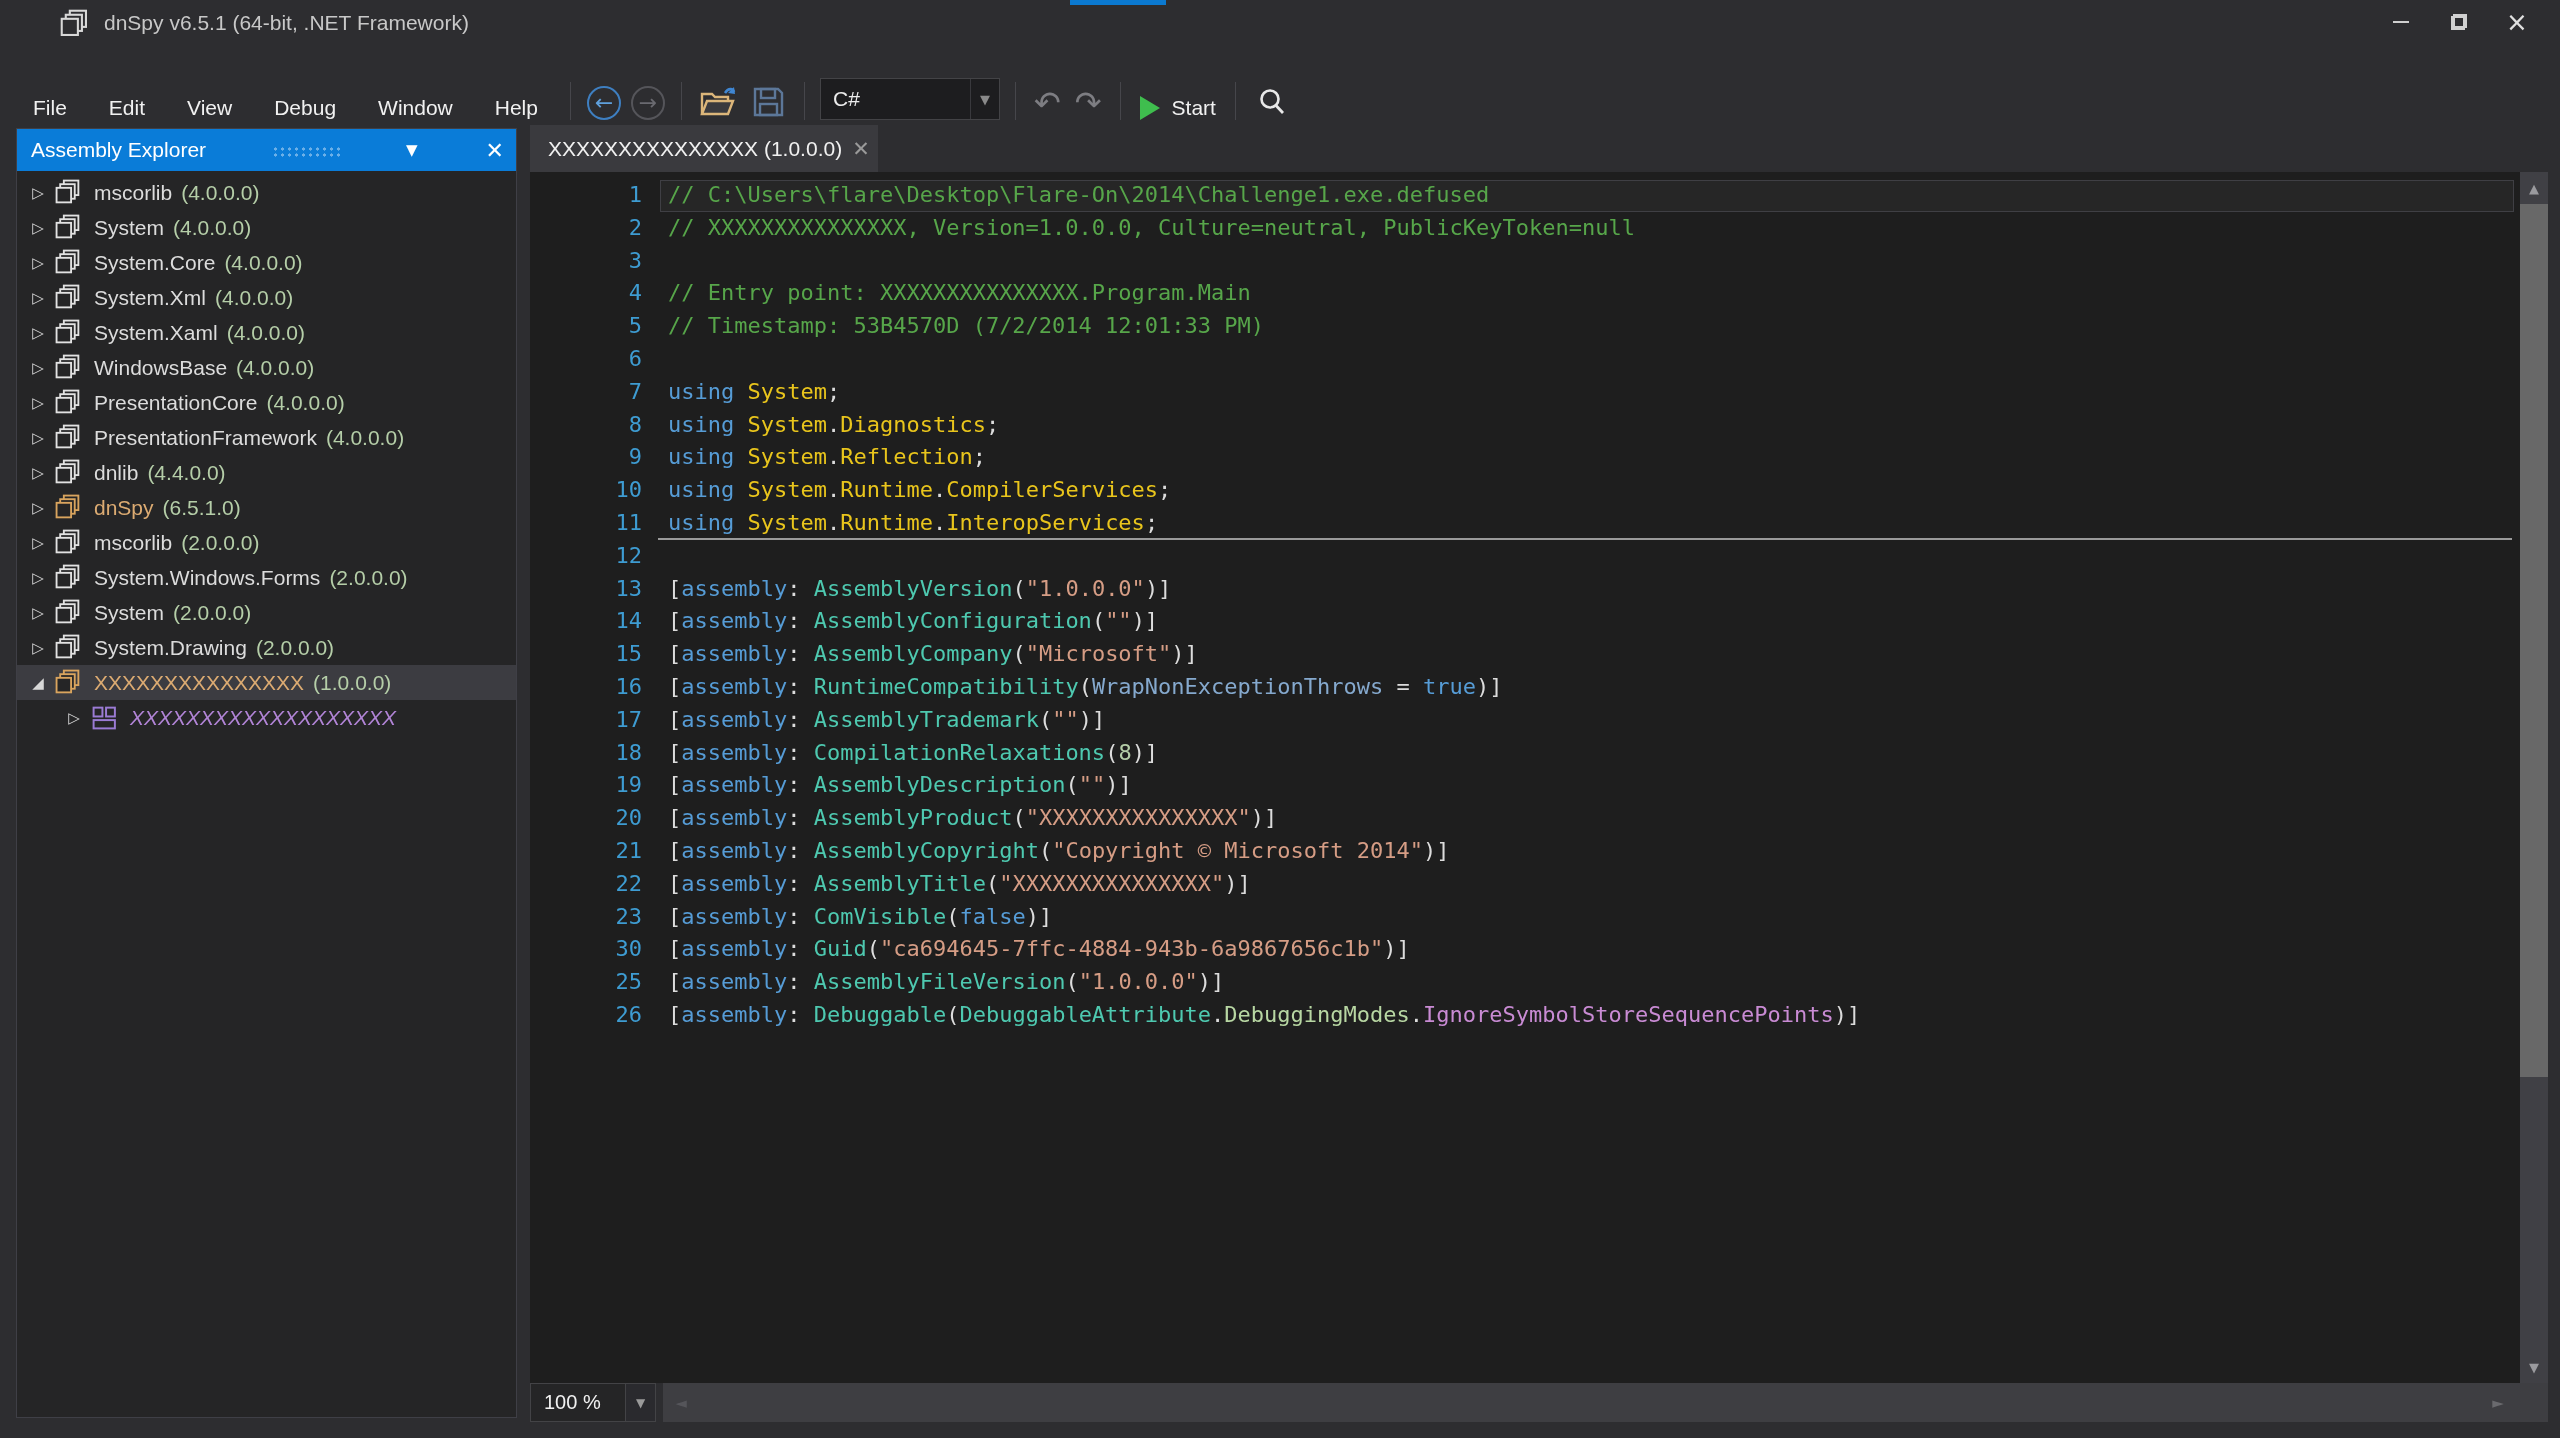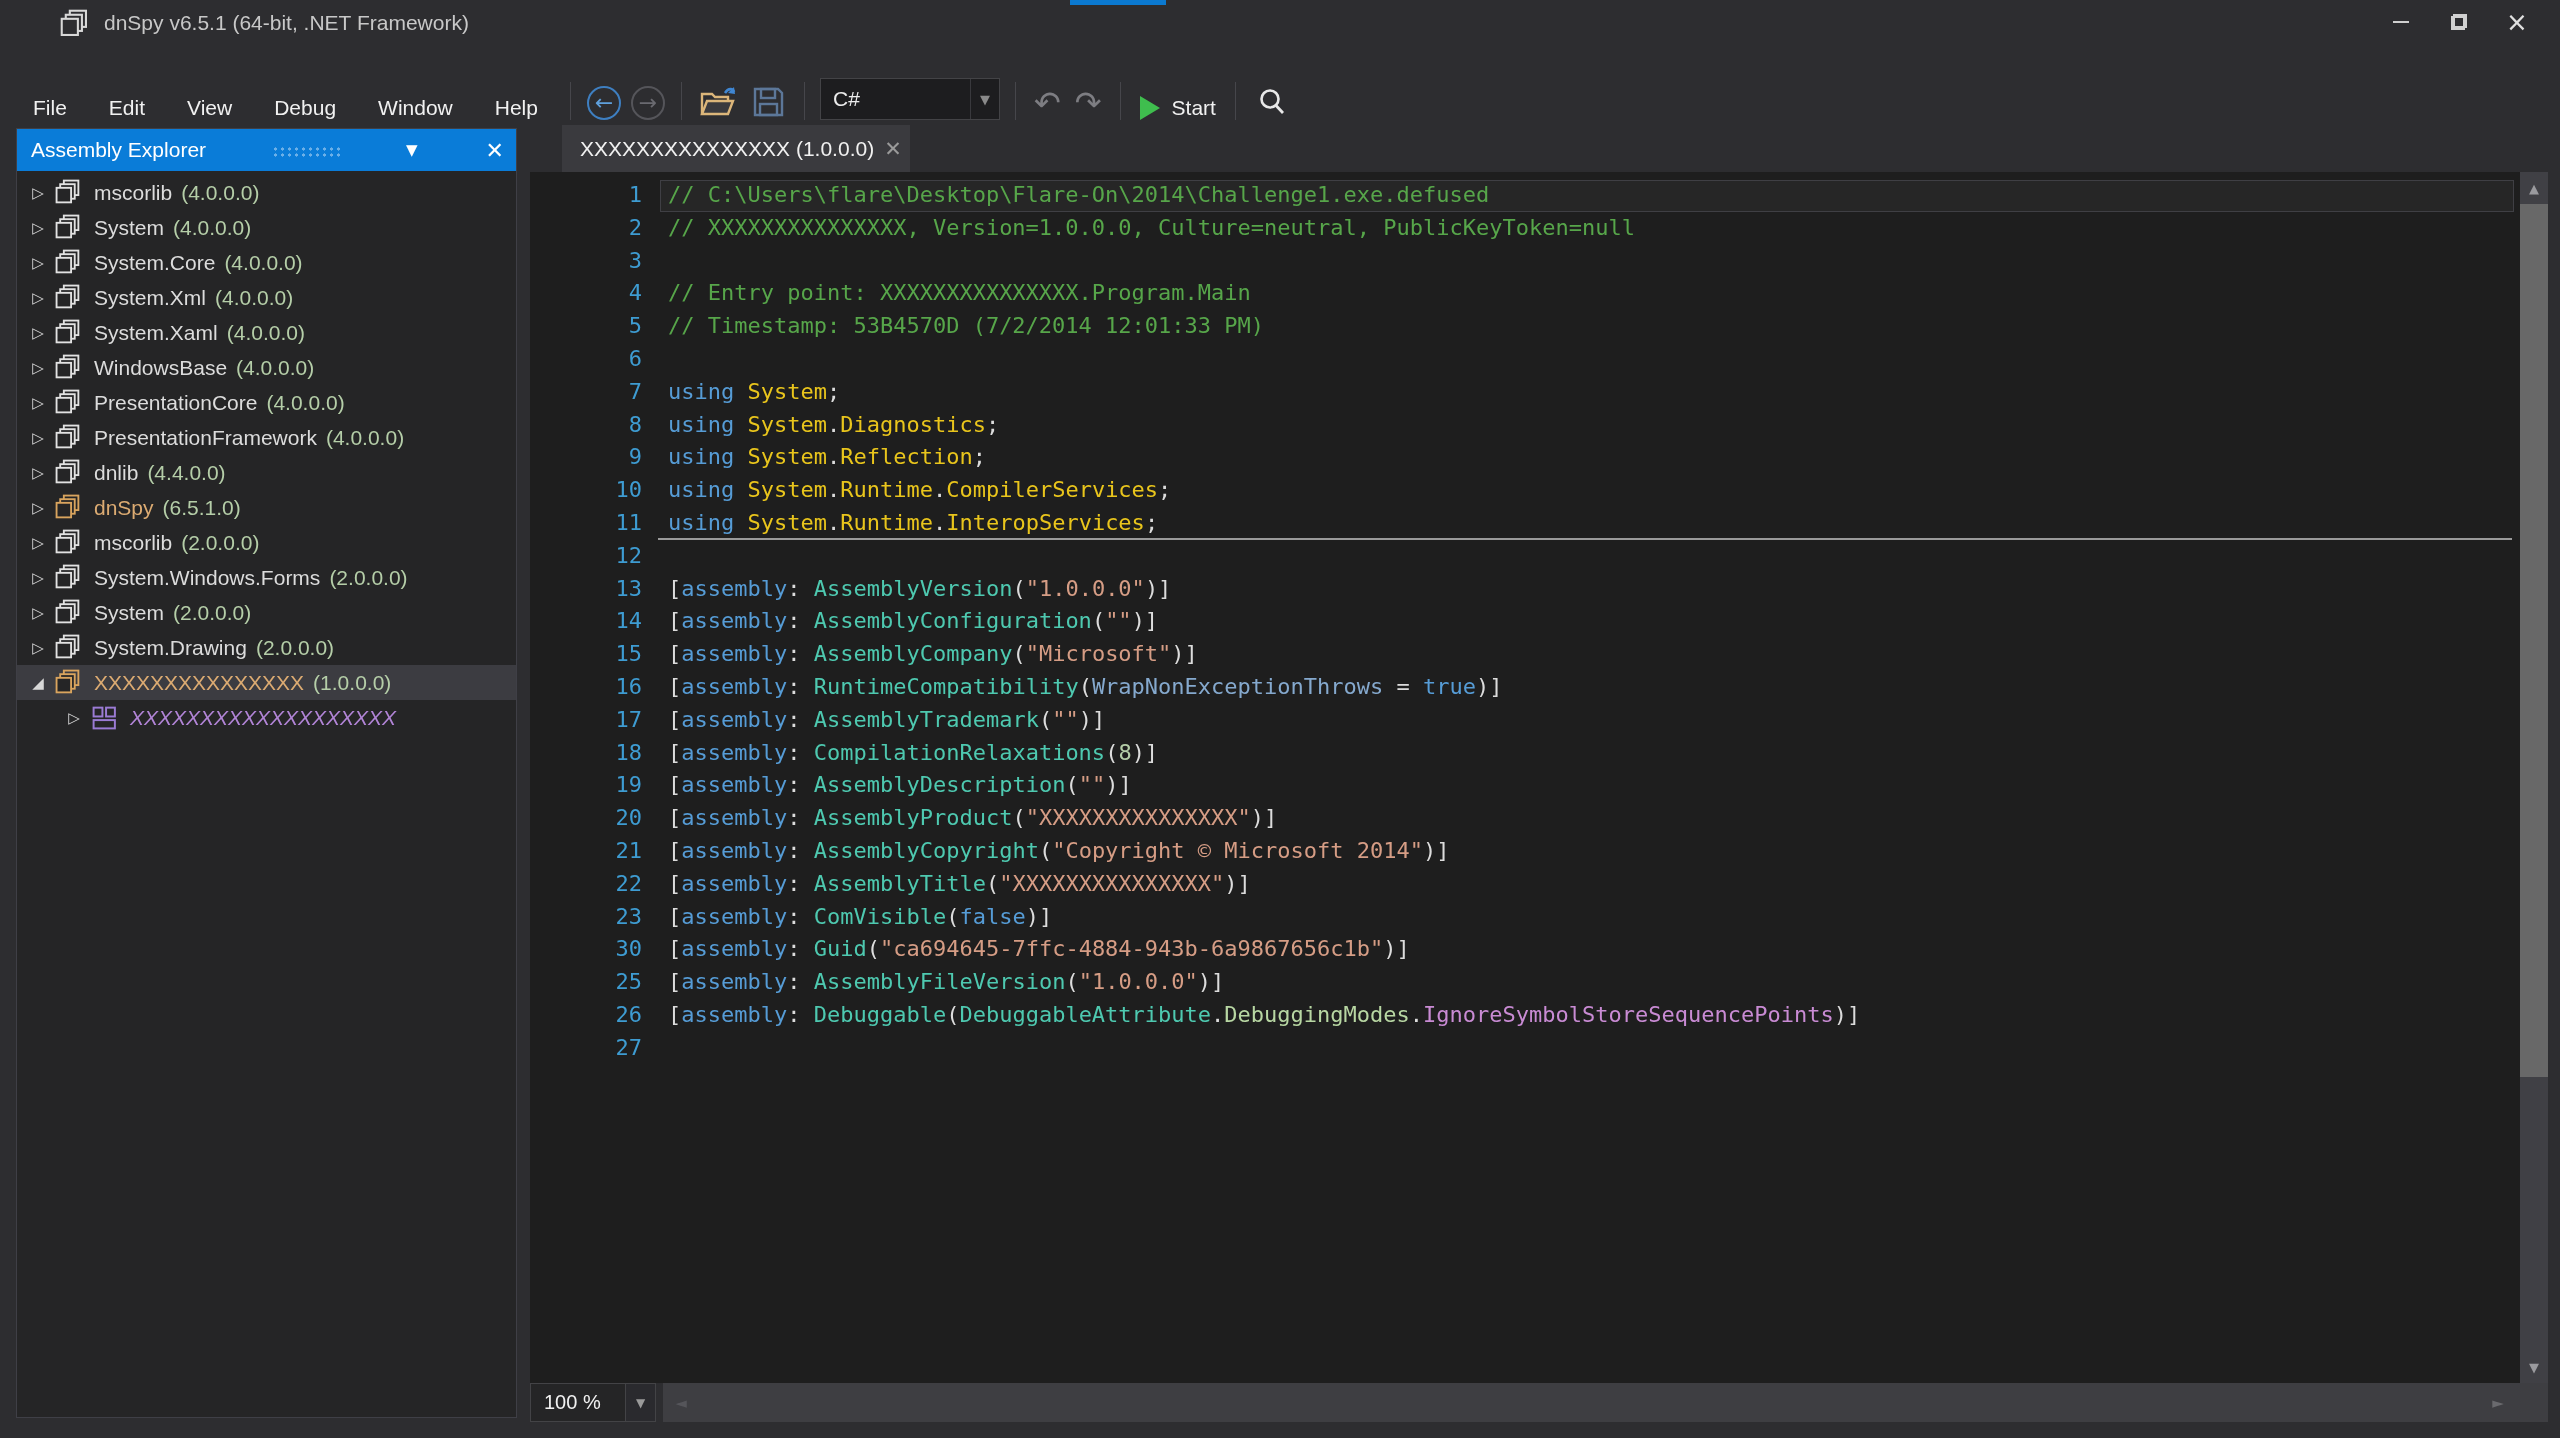--- a/index.html
+++ b/index.html
@@ -51,21 +51,21 @@
   .icn-normal{color:#e2e2e2;}
   .icn-gold{color:#d9a45e;}
   .icn-purple{color:#9b7bd4;}
   .tlabel-normal{color:#dcdcdc;text-align:center;}
   .tlabel-gold{color:#dcab72;}
   .tlabel-purple{color:#b184d6;font-style:italic;}
   .tver{color:#b5cea8;margin-left:9px;}
 
   
   .editor{position:absolute;left:530px;top:125px;width:2018px;height:1297px;}
-  .tabstrip{position:absolute;left:0;top:0;right:0;height:47px;margin-left:32px;}
+  .tabstrip{position:absolute;left:0;top:0;right:0;height:47px;}
   .tab{position:absolute;left:0;top:0;width:348px;height:47px;background:#3a3a3e;display:flex;align-items:center;padding:0 14px 0 18px;box-sizing:border-box;}
   .tab-title{flex:1;font-size:21px;color:#f1f1f1;white-space:nowrap;}
   .tab-close{color:#9a9a9a;font-size:21px;margin-left:10px;font-family:"DejaVu Sans",sans-serif;}
   .code{position:absolute;left:0;top:47px;right:28px;bottom:39px;background:#1e1e1e;overflow:hidden;padding-top:7px;}
   .cl{position:relative;height:32.8px;white-space:pre;font-family:"DejaVu Sans Mono",monospace;font-size:22px;line-height:32.8px;}
   .ln{position:absolute;left:0;top:0;width:112px;text-align:right;color:#3e9cd2;z-index:1;}
   .ct{position:absolute;left:138px;top:0;z-index:1;}
   .cl.cur::before{content:"";position:absolute;left:130px;right:6px;top:1px;bottom:0;background:#262626;border:1px solid #3f3f44;box-sizing:border-box;}
   .cl.sep::after{content:"";position:absolute;left:128px;right:8px;top:-2px;border-top:2px solid #9a9a9a;}
   .tk-cm{color:#57a64a;}
@@ -368,21 +368,20 @@
         <div class="cl"><span class="ln">17</span><span class="ct"><span class="tk-pl">[</span><span class="tk-kw">assembly</span><span class="tk-pl">: </span><span class="tk-ty">AssemblyTrademark</span><span class="tk-pl">(</span><span class="tk-st">""</span><span class="tk-pl">)]</span></span></div>
         <div class="cl"><span class="ln">18</span><span class="ct"><span class="tk-pl">[</span><span class="tk-kw">assembly</span><span class="tk-pl">: </span><span class="tk-ty">CompilationRelaxations</span><span class="tk-pl">(</span><span class="tk-nu">8</span><span class="tk-pl">)]</span></span></div>
         <div class="cl"><span class="ln">19</span><span class="ct"><span class="tk-pl">[</span><span class="tk-kw">assembly</span><span class="tk-pl">: </span><span class="tk-ty">AssemblyDescription</span><span class="tk-pl">(</span><span class="tk-st">""</span><span class="tk-pl">)]</span></span></div>
         <div class="cl"><span class="ln">20</span><span class="ct"><span class="tk-pl">[</span><span class="tk-kw">assembly</span><span class="tk-pl">: </span><span class="tk-ty">AssemblyProduct</span><span class="tk-pl">(</span><span class="tk-st">"XXXXXXXXXXXXXXX"</span><span class="tk-pl">)]</span></span></div>
         <div class="cl"><span class="ln">21</span><span class="ct"><span class="tk-pl">[</span><span class="tk-kw">assembly</span><span class="tk-pl">: </span><span class="tk-ty">AssemblyCopyright</span><span class="tk-pl">(</span><span class="tk-st">"Copyright © Microsoft 2014"</span><span class="tk-pl">)]</span></span></div>
         <div class="cl"><span class="ln">22</span><span class="ct"><span class="tk-pl">[</span><span class="tk-kw">assembly</span><span class="tk-pl">: </span><span class="tk-ty">AssemblyTitle</span><span class="tk-pl">(</span><span class="tk-st">"XXXXXXXXXXXXXXX"</span><span class="tk-pl">)]</span></span></div>
         <div class="cl"><span class="ln">23</span><span class="ct"><span class="tk-pl">[</span><span class="tk-kw">assembly</span><span class="tk-pl">: </span><span class="tk-ty">ComVisible</span><span class="tk-pl">(</span><span class="tk-kw">false</span><span class="tk-pl">)]</span></span></div>
         <div class="cl"><span class="ln">30</span><span class="ct"><span class="tk-pl">[</span><span class="tk-kw">assembly</span><span class="tk-pl">: </span><span class="tk-ty">Guid</span><span class="tk-pl">(</span><span class="tk-st">"ca694645-7ffc-4884-943b-6a9867656c1b"</span><span class="tk-pl">)]</span></span></div>
         <div class="cl"><span class="ln">25</span><span class="ct"><span class="tk-pl">[</span><span class="tk-kw">assembly</span><span class="tk-pl">: </span><span class="tk-ty">AssemblyFileVersion</span><span class="tk-pl">(</span><span class="tk-st">"1.0.0.0"</span><span class="tk-pl">)]</span></span></div>
         <div class="cl"><span class="ln">26</span><span class="ct"><span class="tk-pl">[</span><span class="tk-kw">assembly</span><span class="tk-pl">: </span><span class="tk-ty">Debuggable</span><span class="tk-pl">(</span><span class="tk-ty">DebuggableAttribute</span><span class="tk-pl">.</span><span class="tk-en">DebuggingModes</span><span class="tk-pl">.</span><span class="tk-ev">IgnoreSymbolStoreSequencePoints</span><span class="tk-pl">)]</span></span></div>
-        <div class="cl"><span class="ln">27</span><span class="ct"></span></div>
       </div>
     <div class="vscroll">
       <span class="varrow up">▲</span>
       <div class="vthumb"></div>
       <span class="varrow down">▼</span>
     </div>
     <div class="bottombar">
       <div class="zoombox">
         <span>100 %</span>
       </div>

